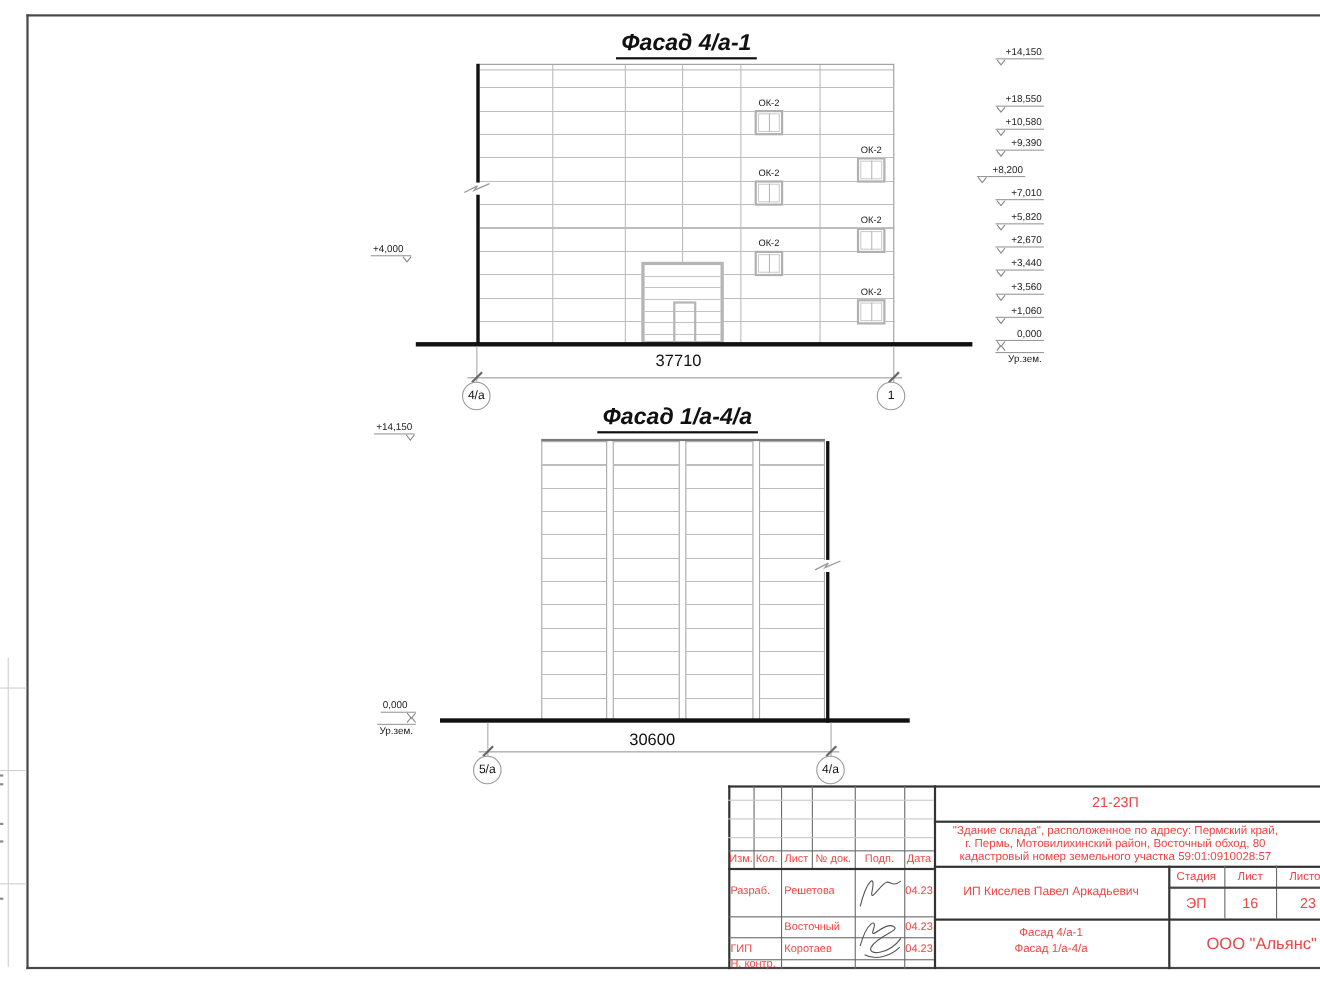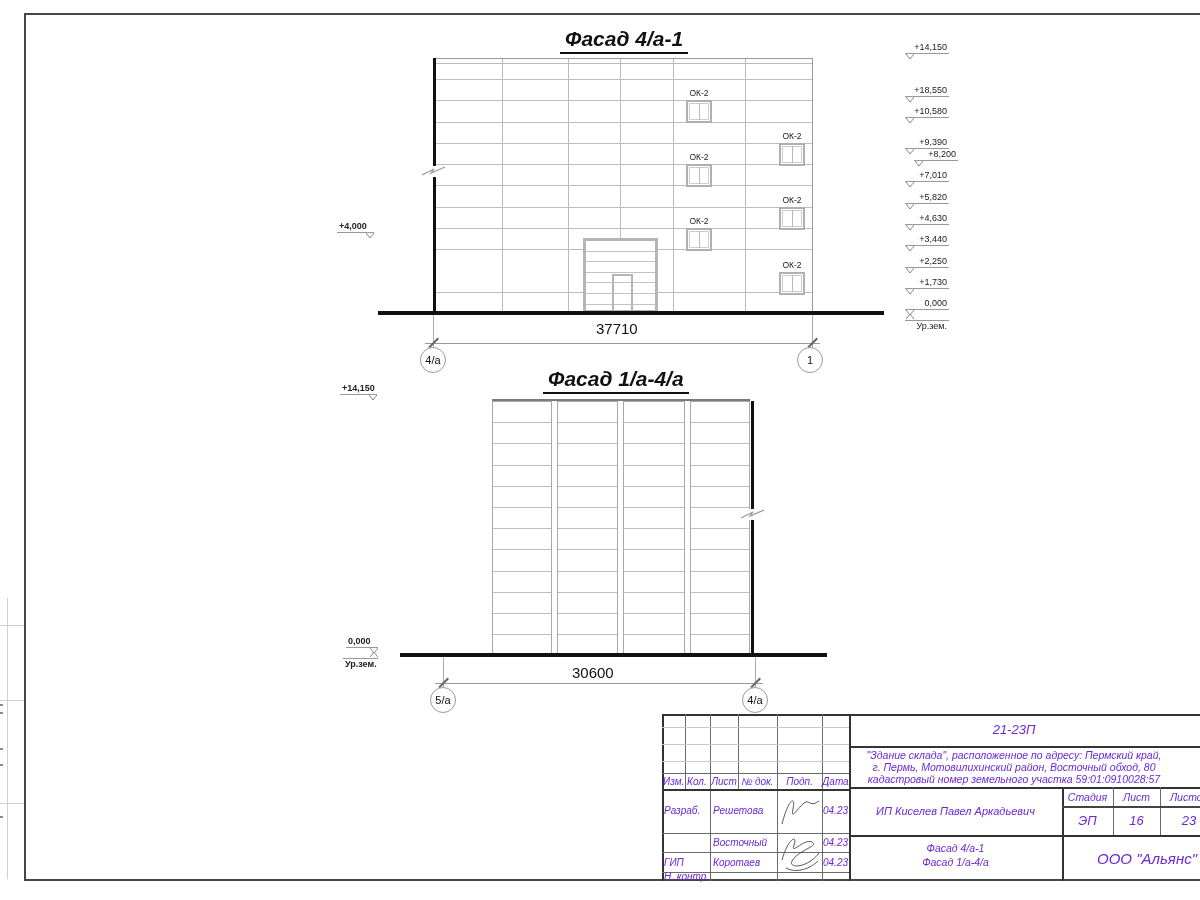--- a/index.html
+++ b/index.html
@@ -30,30 +30,30 @@
   
   .dimline{position:absolute;height:1px;background:#9a9a9a;}
   .ext{position:absolute;width:1px;background:#aaa;}
   .tick{position:absolute;width:13px;height:1.5px;background:#666;transform:rotate(-45deg);}
   .dimtext{position:absolute;font-size:15px;color:#111;white-space:nowrap;}
   .bubble{position:absolute;width:26px;height:26px;border:1px solid #9a9a9a;border-radius:50%;
     background:#fff;display:flex;align-items:center;justify-content:center;font-size:11px;color:#111;box-sizing:border-box;}
   
   .elev{position:absolute;font-size:9px;color:#222;}
   .elev .t{display:block;text-align:right;border-bottom:1px solid #999;padding:0 2px 1px 8px;line-height:9px;white-space:nowrap;}
-  .elev.lft .t{text-align:right;padding:0 8px 1px 2px;font-weight:bold;}
+  .elev.lft .t{text-align:right;padding:0 8px 1px 2px;}
   .elev.topline .t{border-bottom:none;border-top:1px solid #999;padding:1px 2px 0 8px;}
   .elev.topline.lft .t{padding:1px 8px 0 2px;}
   .vee{position:absolute;}
   
   .tbh{position:absolute;background:#333;height:2px;}
   .tbv{position:absolute;background:#333;width:2px;}
   .tbv1{position:absolute;background:#6a6a6a;width:1px;}
   .tbfaint{position:absolute;background:#c9c9c9;height:1px;}
-  .tbt{position:absolute;color:#6d28d9;font-size:10px;white-space:nowrap;font-style:italic;}
+  .tbt{position:absolute;color:#ef4444;font-size:10px;white-space:nowrap;}
   .tbc{text-align:center;}
   .frame{position:absolute;background:#474747;}
   .lm{position:absolute;background:#cfcfcf;}
   .lmark{position:absolute;background:#8a8a8a;}
 </style>
 </head>
 <body>
 
 <div class="page">
 
@@ -153,64 +153,64 @@
     <svg class="vee" style="left:1px;bottom:-6px" width="8" height="6">
         <polyline points="0,0 4,5 8,0" stroke="#888" fill="none"></polyline>
       </svg>
   </div>
   <div class="elev" style="left:905px;top:107px;width:44px">
     <span class="t">+10,580</span>
     <svg class="vee" style="left:1px;bottom:-6px" width="8" height="6">
         <polyline points="0,0 4,5 8,0" stroke="#888" fill="none"></polyline>
       </svg>
   </div>
-  <div class="elev" style="left:905px;top:138px;width:44px">
+  <div class="elev" style="left:905px;top:126px;width:44px">
     <span class="t">+9,390</span>
     <svg class="vee" style="left:1px;bottom:-6px" width="8" height="6">
         <polyline points="0,0 4,5 8,0" stroke="#888" fill="none"></polyline>
       </svg>
   </div>
-  <div class="elev" style="left:914px;top:150px;width:44px">
+  <div class="elev" style="left:888px;top:150px;width:44px">
     <span class="t">+8,200</span>
     <svg class="vee" style="left:1px;bottom:-6px" width="8" height="6">
         <polyline points="0,0 4,5 8,0" stroke="#888" fill="none"></polyline>
       </svg>
   </div>
   <div class="elev" style="left:905px;top:171px;width:44px">
     <span class="t">+7,010</span>
     <svg class="vee" style="left:1px;bottom:-6px" width="8" height="6">
         <polyline points="0,0 4,5 8,0" stroke="#888" fill="none"></polyline>
       </svg>
   </div>
   <div class="elev" style="left:905px;top:193px;width:44px">
     <span class="t">+5,820</span>
     <svg class="vee" style="left:1px;bottom:-6px" width="8" height="6">
         <polyline points="0,0 4,5 8,0" stroke="#888" fill="none"></polyline>
       </svg>
   </div>
   <div class="elev" style="left:905px;top:214px;width:44px">
-    <span class="t">+4,630</span>
+    <span class="t">+2,670</span>
     <svg class="vee" style="left:1px;bottom:-6px" width="8" height="6">
         <polyline points="0,0 4,5 8,0" stroke="#888" fill="none"></polyline>
       </svg>
   </div>
   <div class="elev" style="left:905px;top:235px;width:44px">
     <span class="t">+3,440</span>
     <svg class="vee" style="left:1px;bottom:-6px" width="8" height="6">
         <polyline points="0,0 4,5 8,0" stroke="#888" fill="none"></polyline>
       </svg>
   </div>
   <div class="elev" style="left:905px;top:257px;width:44px">
-    <span class="t">+2,250</span>
+    <span class="t">+3,560</span>
     <svg class="vee" style="left:1px;bottom:-6px" width="8" height="6">
         <polyline points="0,0 4,5 8,0" stroke="#888" fill="none"></polyline>
       </svg>
   </div>
   <div class="elev" style="left:905px;top:278px;width:44px">
-    <span class="t">+1,730</span>
+    <span class="t">+1,060</span>
     <svg class="vee" style="left:1px;bottom:-6px" width="8" height="6">
         <polyline points="0,0 4,5 8,0" stroke="#888" fill="none"></polyline>
       </svg>
   </div>
   <div class="elev" style="left:905px;top:299px;width:44px">
     <span class="t">0,000</span>
     <svg class="vee" style="left:1px;bottom:-6px" width="8" height="6">
         <polyline points="0,0 4,5 8,0" stroke="#888" fill="none"></polyline>
       </svg>
   </div>

